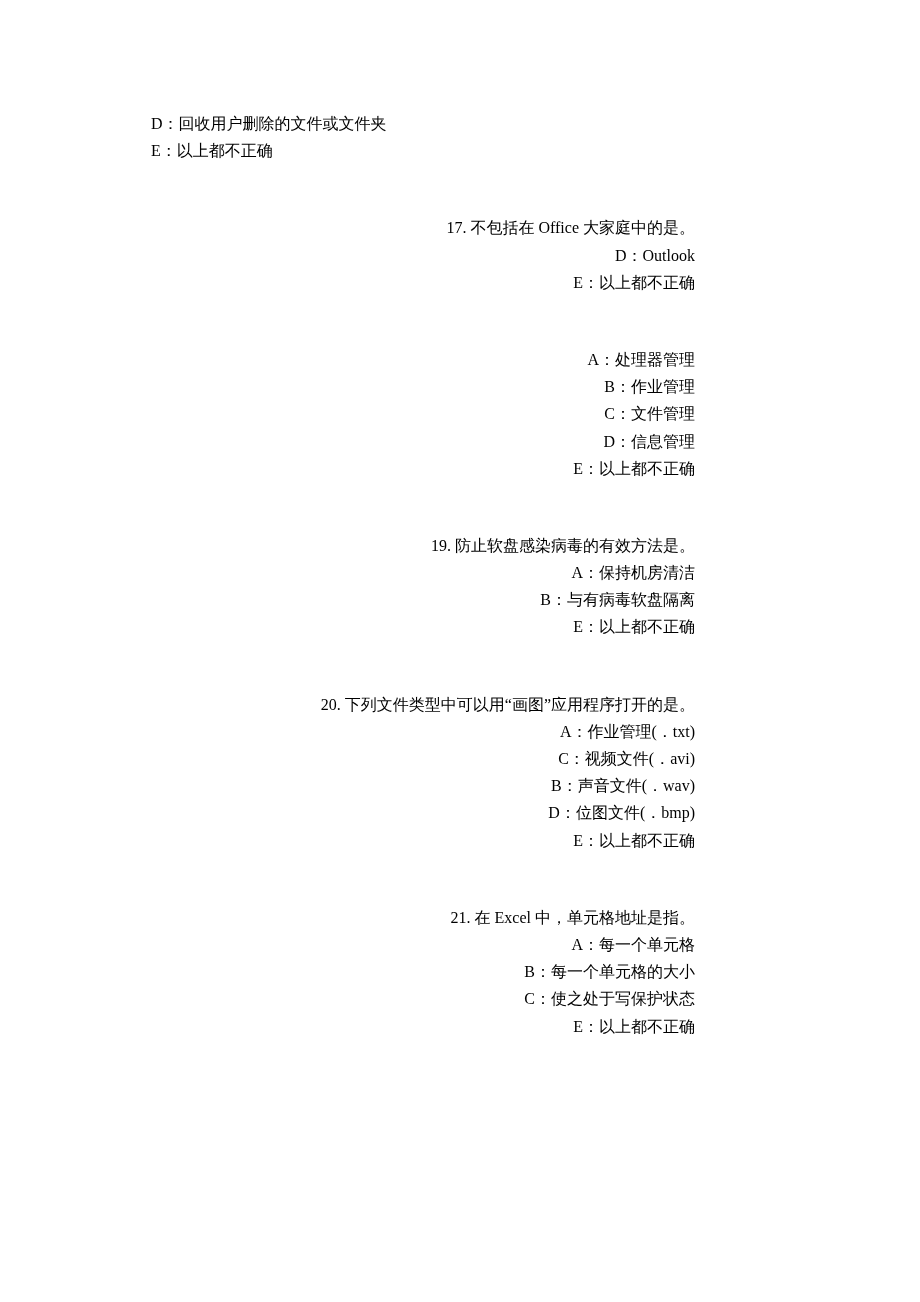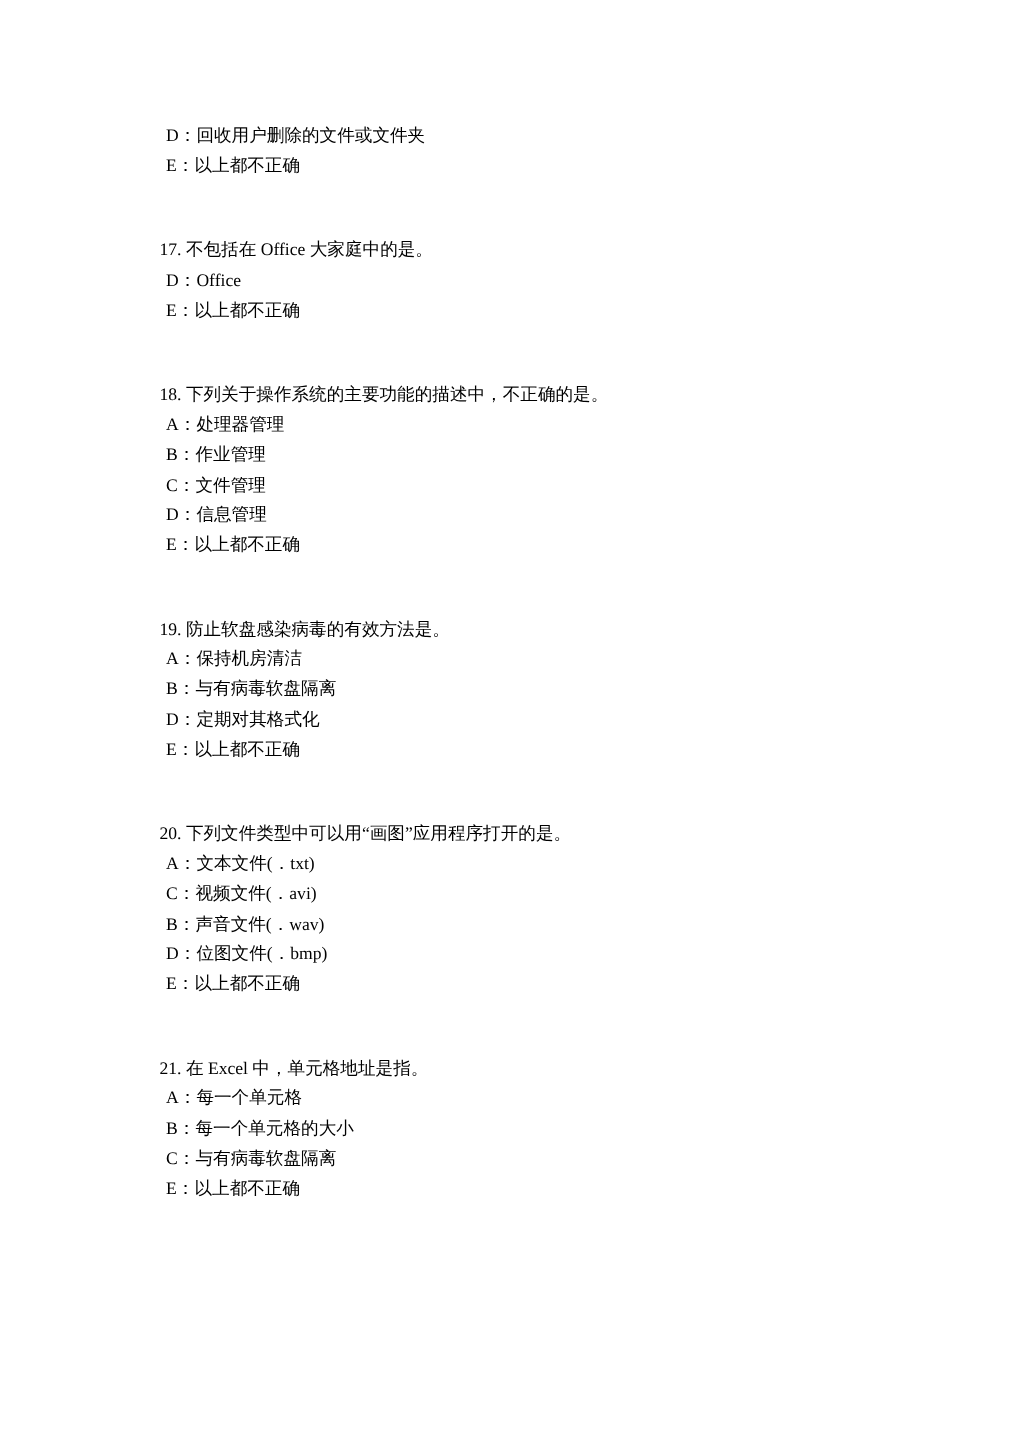--- a/index.html
+++ b/index.html
@@ -12,20 +12,21 @@
       line-height: 1.7;
     }
     .page {
       width: 840px;
       min-height: 1302px;
       box-sizing: border-box;
       padding: 110px 145px 0 145px;
     }
     .question-block {
       margin-bottom: 50px;
+      text-align: right;
     }
     .orphan-options {
       margin-bottom: 50px;
     }
     .option {
       padding-left: 6px;
     }
     .stem {
       padding-left: 0;
     }
@@ -35,51 +36,49 @@
 
 <div class="page">
 
   <div class="orphan-options">
     <div class="option">D：回收用户删除的文件或文件夹</div>
     <div class="option">E：以上都不正确</div>
   </div>
 
   <div class="question-block">
     <div class="stem">17.  不包括在 Office 大家庭中的是。</div>
-    <div class="option">D：Office</div>
+    <div class="option">D：Outlook</div>
     <div class="option">E：以上都不正确</div>
   </div>
 
   <div class="question-block">
-    <div class="stem">18. 下列关于操作系统的主要功能的描述中，不正确的是。</div>
     <div class="option">A：处理器管理</div>
     <div class="option">B：作业管理</div>
     <div class="option">C：文件管理</div>
     <div class="option">D：信息管理</div>
     <div class="option">E：以上都不正确</div>
   </div>
 
   <div class="question-block">
     <div class="stem">19. 防止软盘感染病毒的有效方法是。</div>
     <div class="option">A：保持机房清洁</div>
     <div class="option">B：与有病毒软盘隔离</div>
-    <div class="option">D：定期对其格式化</div>
     <div class="option">E：以上都不正确</div>
   </div>
 
   <div class="question-block">
     <div class="stem">20. 下列文件类型中可以用“画图”应用程序打开的是。</div>
-    <div class="option">A：文本文件(．txt)</div>
+    <div class="option">A：作业管理(．txt)</div>
     <div class="option">C：视频文件(．avi)</div>
     <div class="option">B：声音文件(．wav)</div>
     <div class="option">D：位图文件(．bmp)</div>
     <div class="option">E：以上都不正确</div>
   </div>
 
   <div class="question-block">
     <div class="stem">21. 在 Excel 中，单元格地址是指。</div>
     <div class="option">A：每一个单元格</div>
     <div class="option">B：每一个单元格的大小</div>
-    <div class="option">C：与有病毒软盘隔离</div>
+    <div class="option">C：使之处于写保护状态</div>
     <div class="option">E：以上都不正确</div>
   </div>
 
 </div>
 
 </body></html>

